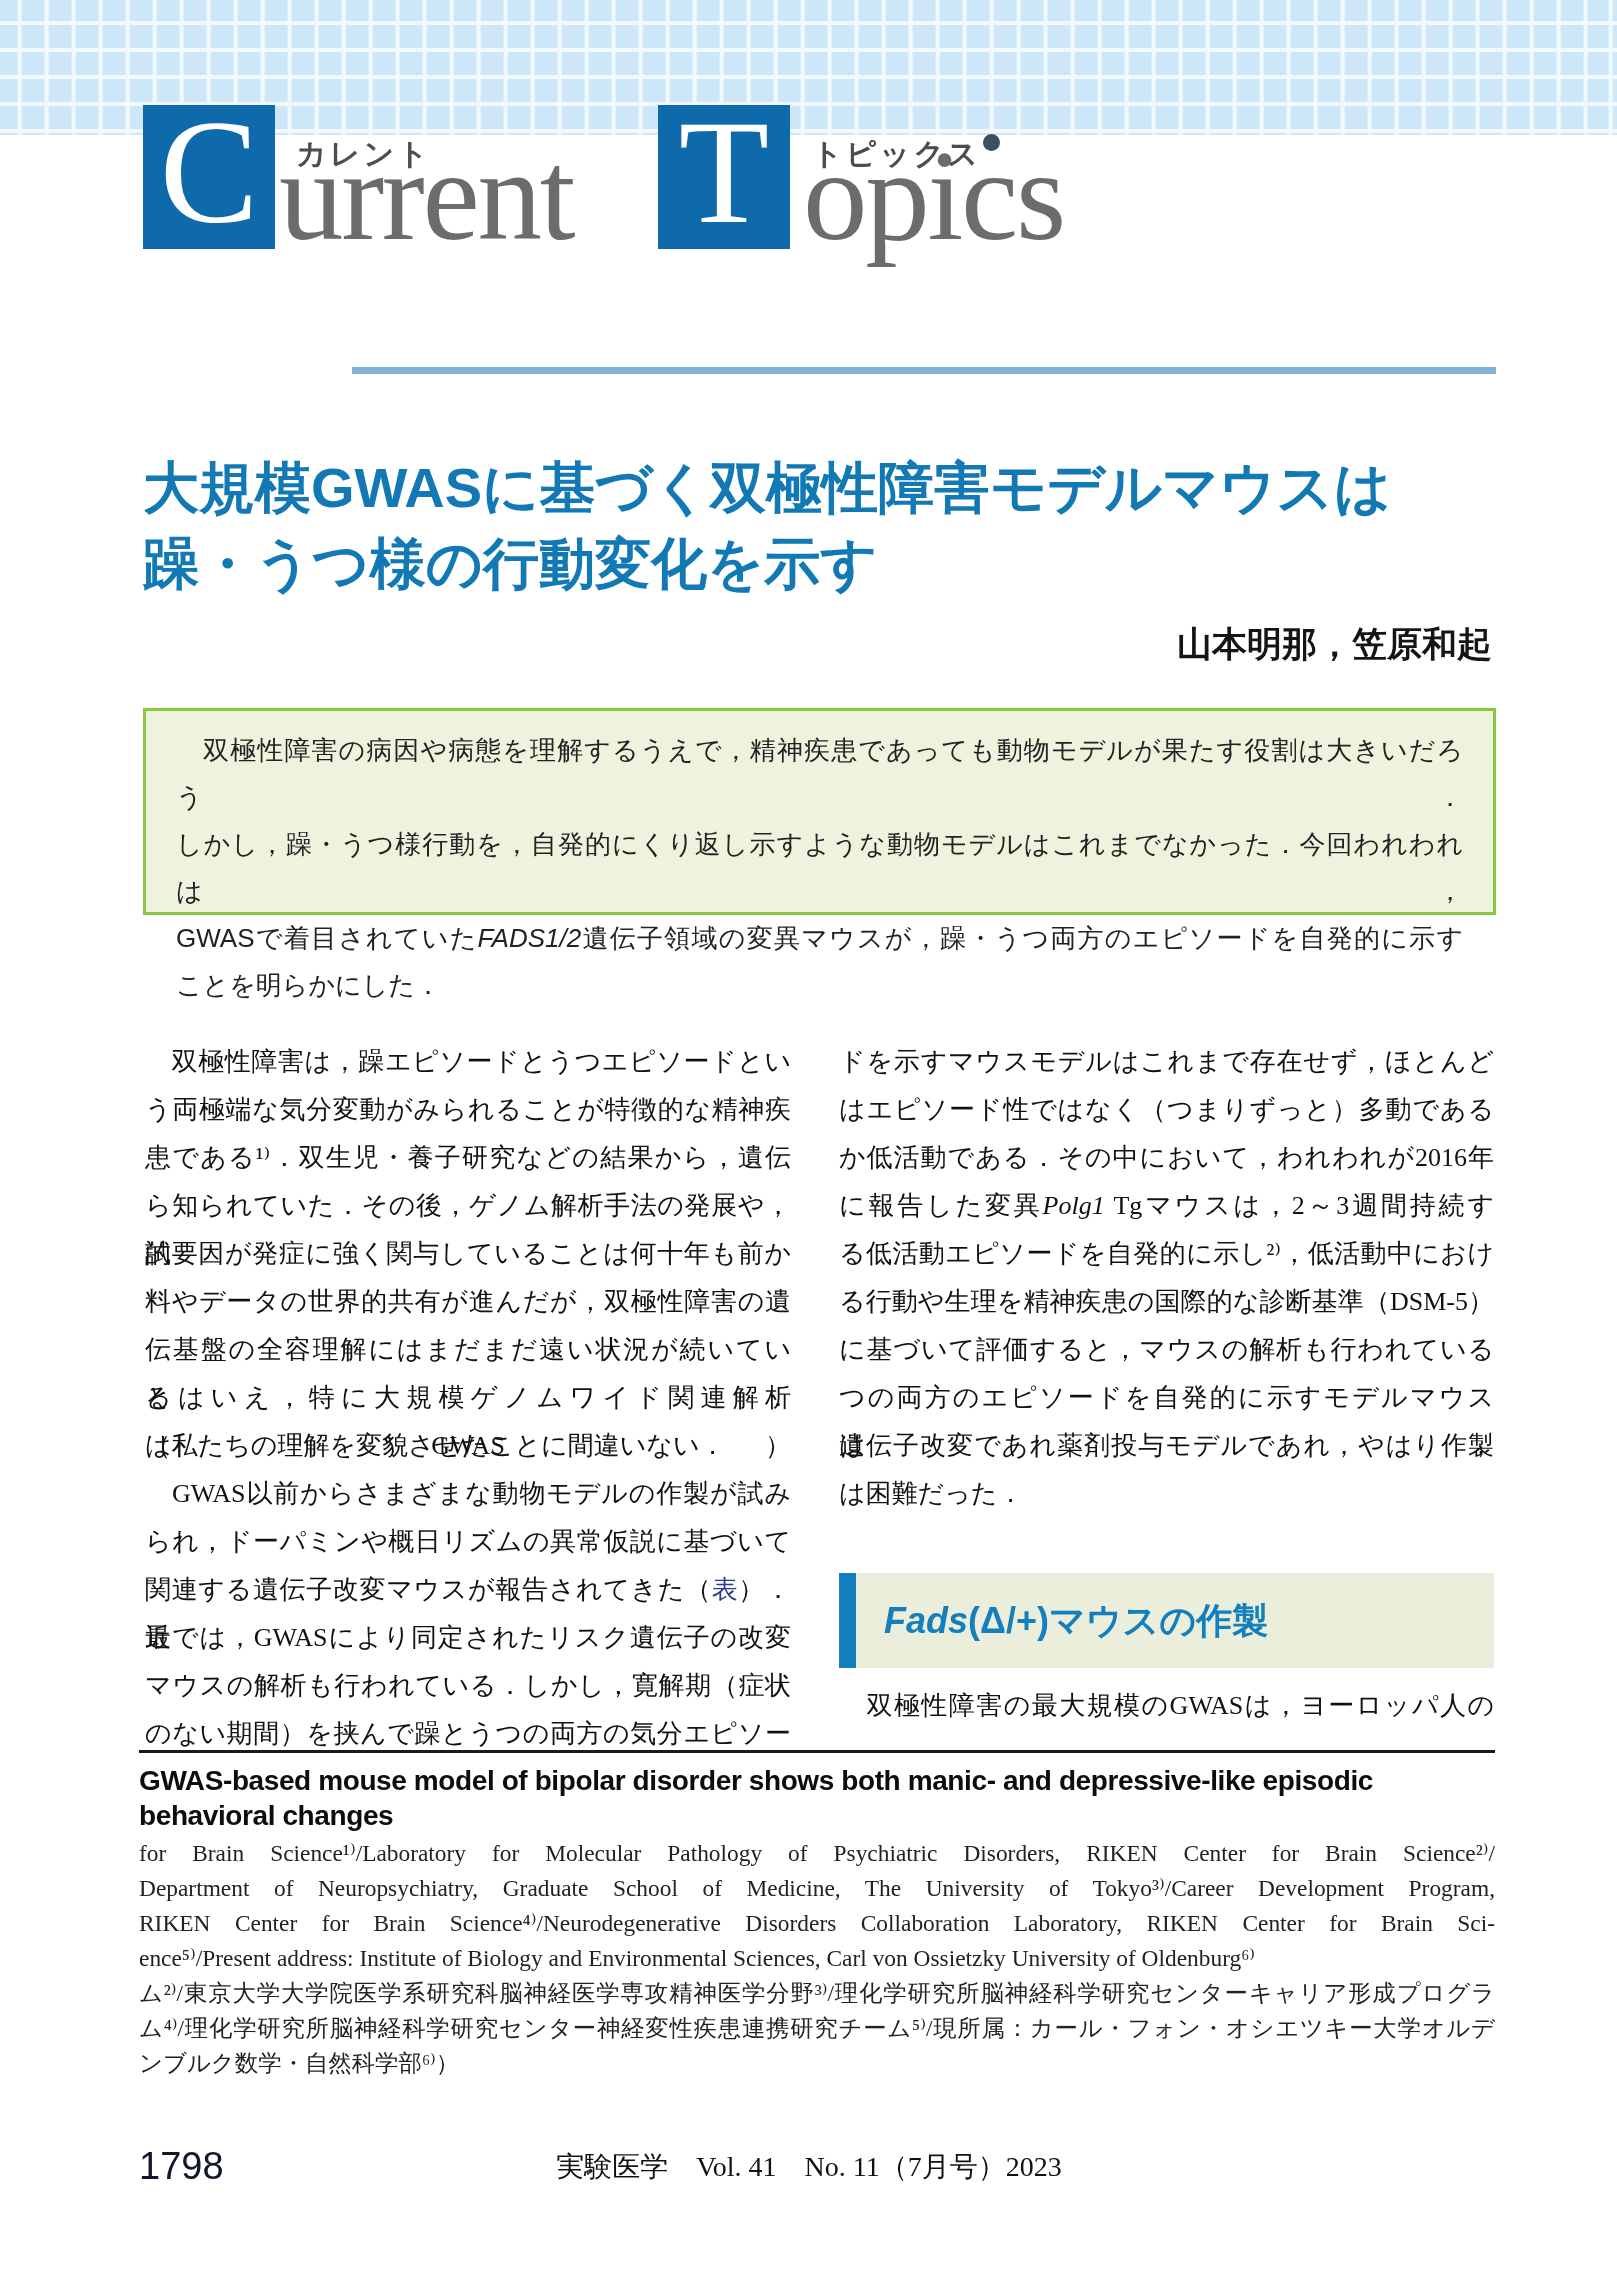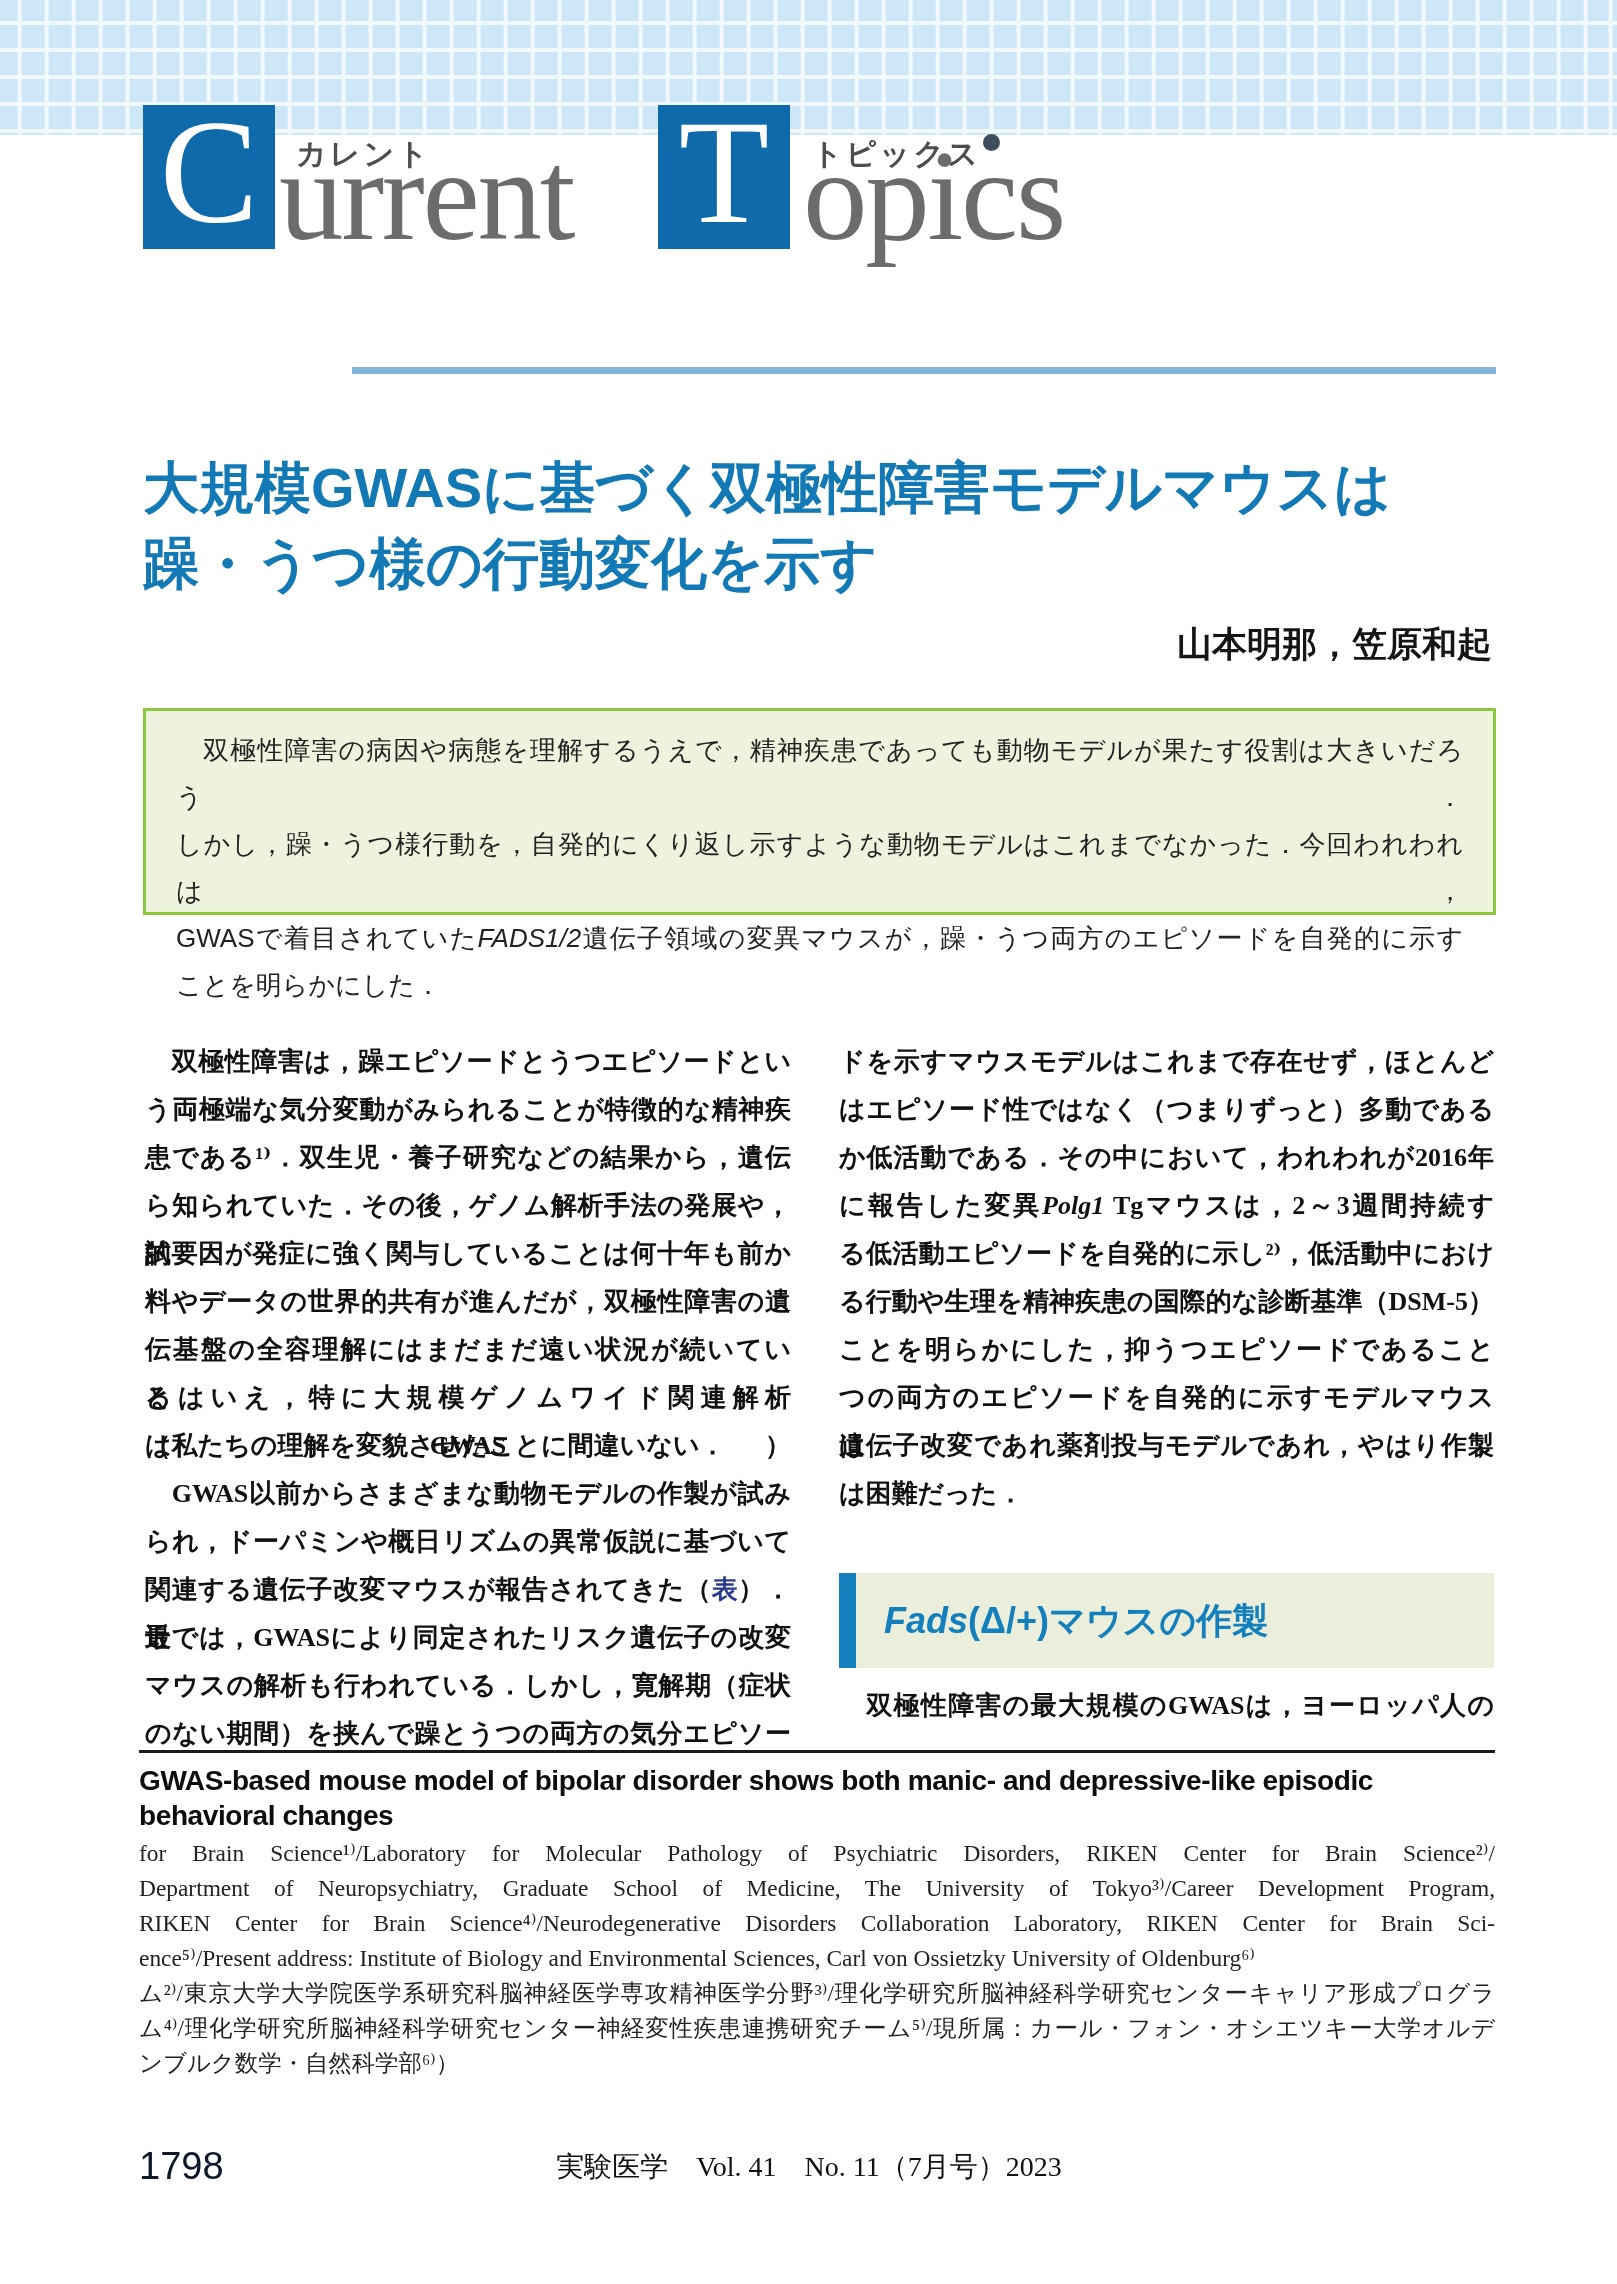--- a/index.html
+++ b/index.html
@@ -41,21 +41,21 @@
   .abstract{position:absolute;left:143px;top:708px;width:1353px;height:207px;box-sizing:border-box;
     background:#eef3de;border:3.9px solid #8dc63f;padding:15.6px 30px 0 30px;}
   .aline{font-size:26px;line-height:47px;color:#222222;text-align:justify;text-align-last:justify;}
   .aline.nj{text-align-last:left;}
 
   
   .col{position:absolute;top:1038px;font-family:"Liberation Serif","DejaVu Serif",serif;
     font-size:26px;color:#111111;}
   .col-left{left:145px;width:646px;}
   .col-right{left:839px;width:655px;}
-  .bline{line-height:48px;height:48px;text-align:justify;text-align-last:justify;overflow:visible;font-weight:bold;}
+  .bline{line-height:48px;height:48px;text-align:justify;text-align-last:justify;overflow:visible;}
   .bline.nj{text-align-last:left;}
   .it{font-style:italic;}
   .tbl-link{color:#2b3990;}
 
   
   .section-box{position:absolute;left:839px;top:1573px;width:655px;height:95px;background:#ebeedb;}
   .section-bar{position:absolute;left:0;top:0;width:17px;height:95px;background:#1380bd;}
   .section-title{position:absolute;left:45px;top:50%;transform:translateY(-50%);
     font-size:36px;font-weight:bold;color:#1380bd;white-space:nowrap;}
   .after-line{position:absolute;left:839px;top:1682px;width:655px;
@@ -128,21 +128,21 @@
     <div class="bline">のない期間）を挟んで躁とうつの両方の気分エピソー</div>
   </div>
 
   <div class="col col-right">
     <div class="bline">ドを示すマウスモデルはこれまで存在せず，ほとんど</div>
     <div class="bline">はエピソード性ではなく（つまりずっと）多動である</div>
     <div class="bline">か低活動である．その中において，われわれが2016年</div>
     <div class="bline"><span>に報告した変異</span><span class="it">Polg1</span><span> Tgマウスは，2～3週間持続す</span></div>
     <div class="bline">る低活動エピソードを自発的に示し²⁾，低活動中におけ</div>
     <div class="bline">る行動や生理を精神疾患の国際的な診断基準（DSM-5）</div>
-    <div class="bline">ことを明らかにした，抑うつエピソードであること</div>
+    <div class="bline">に基づいて評価すると，マウスの解析も行われている</div>
     <div class="bline">つの両方のエピソードを自発的に示すモデルマウスは，</div>
     <div class="bline">遺伝子改変であれ薬剤投与モデルであれ，やはり作製</div>
     <div class="bline nj">は困難だった．</div>
   </div>
 
   <div class="section-box">
     <div class="section-bar"></div>
     <div class="section-title"><span class="it">Fads</span><span>(Δ/+)マウスの作製</span></div>
   </div>
 

